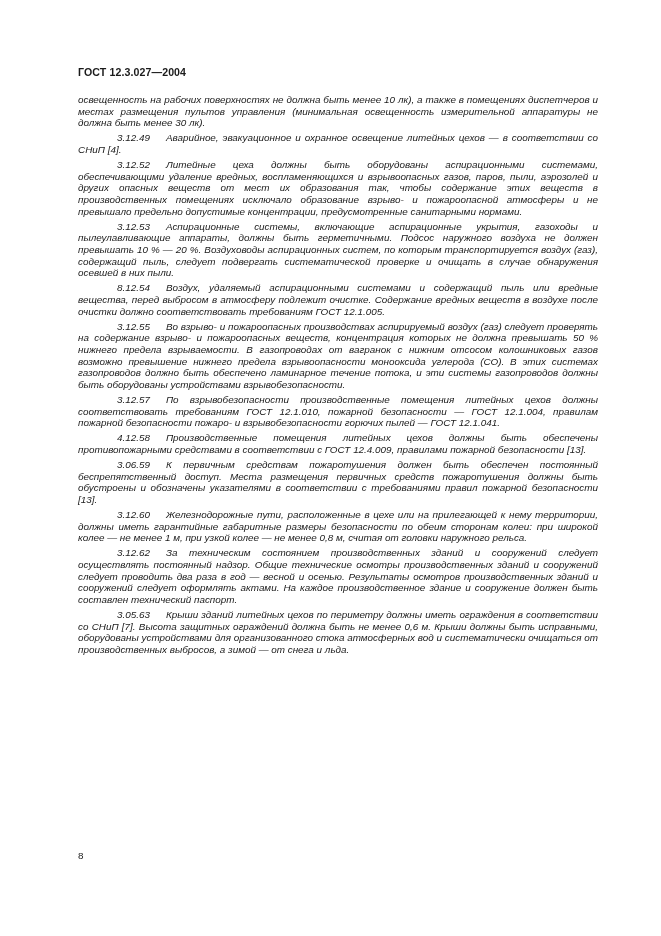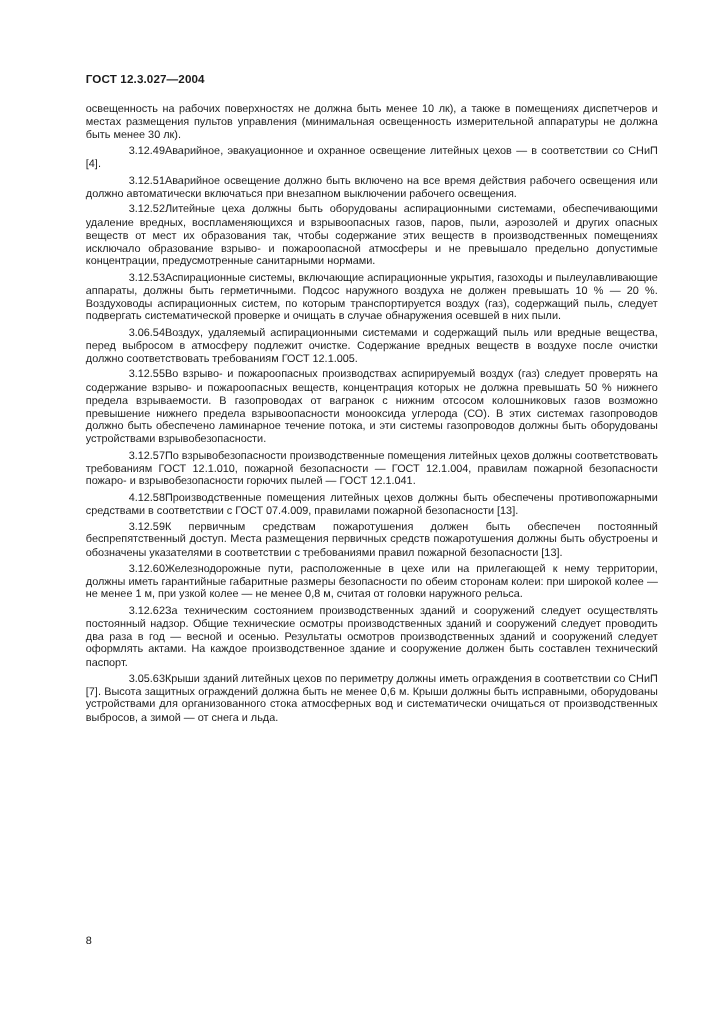--- a/index.html
+++ b/index.html
@@ -9,44 +9,43 @@
       font-family: "Liberation Sans", sans-serif; color: #1a1a1a;
     }
     .header {
       position: absolute; top: 66px; left: 0;
       font-weight: bold; font-size: 10.6px; letter-spacing: 0.1px;
     }
     .body {
       position: absolute; top: 94px; left: 0; width: 520px;
       font-size: 9.9px; line-height: 11.7px;
     }
-    .body p { margin: 0 0 3.2px 0; text-align: justify; }
+    .body p { margin: 0 0 3.2px 0; text-align: justify; font-style: italic; }
     .body p.cont { text-indent: 0; }
     .body p.clause { text-indent: 39px; }
-    .num { margin-right: 0; }
+    .num { margin-right: 16px; }
     .pagenum {
       position: absolute; top: 850px; left: 0; font-size: 9.9px;
     }
   </style>
 </head>
 <body>
 
 <div class="page">
   <div class="header">ГОСТ 12.3.027—2004</div>
 
   <div class="body">
     <p class="cont"><span>освещенность на рабочих поверхностях не должна быть менее 10 лк), а также в помещениях диспетчеров и местах размещения пультов управления (минимальная освещенность измерительной аппаратуры не должна быть менее 30 лк).</span></p>
     <p class="clause"><span class="num">3.12.49</span><span>Аварийное, эвакуационное и охранное освещение литейных цехов — в соответствии со СНиП [4].</span></p>
-    <p class="clause"><span class="num">3.12.51</span><span>Аварийное освещение должно быть включено на все время действия рабочего освещения или должно автоматически включаться при внезапном выключении рабочего освещения.</span></p>
     <p class="clause"><span class="num">3.12.52</span><span>Литейные цеха должны быть оборудованы аспирационными системами, обеспечивающими удаление вредных, воспламеняющихся и взрывоопасных газов, паров, пыли, аэрозолей и других опасных веществ от мест их образования так, чтобы содержание этих веществ в производственных помещениях исключало образование взрыво- и пожароопасной атмосферы и не превышало предельно допустимые концентрации, предусмотренные санитарными нормами.</span></p>
     <p class="clause"><span class="num">3.12.53</span><span>Аспирационные системы, включающие аспирационные укрытия, газоходы и пылеулавливающие аппараты, должны быть герметичными. Подсос наружного воздуха не должен превышать 10 % — 20 %. Воздуховоды аспирационных систем, по которым транспортируется воздух (газ), содержащий пыль, следует подвергать систематической проверке и очищать в случае обнаружения осевшей в них пыли.</span></p>
-    <p class="clause"><span class="num">3.06.54</span><span>Воздух, удаляемый аспирационными системами и содержащий пыль или вредные вещества, перед выбросом в атмосферу подлежит очистке. Содержание вредных веществ в воздухе после очистки должно соответствовать требованиям ГОСТ 12.1.005.</span></p>
+    <p class="clause"><span class="num">8.12.54</span><span>Воздух, удаляемый аспирационными системами и содержащий пыль или вредные вещества, перед выбросом в атмосферу подлежит очистке. Содержание вредных веществ в воздухе после очистки должно соответствовать требованиям ГОСТ 12.1.005.</span></p>
     <p class="clause"><span class="num">3.12.55</span><span>Во взрыво- и пожароопасных производствах аспирируемый воздух (газ) следует проверять на содержание взрыво- и пожароопасных веществ, концентрация которых не должна превышать 50 % нижнего предела взрываемости. В газопроводах от вагранок с нижним отсосом колошниковых газов возможно превышение нижнего предела взрывоопасности монооксида углерода (СО). В этих системах газопроводов должно быть обеспечено ламинарное течение потока, и эти системы газопроводов должны быть оборудованы устройствами взрывобезопасности.</span></p>
     <p class="clause"><span class="num">3.12.57</span><span>По взрывобезопасности производственные помещения литейных цехов должны соответствовать требованиям ГОСТ 12.1.010, пожарной безопасности — ГОСТ 12.1.004, правилам пожарной безопасности пожаро- и взрывобезопасности горючих пылей — ГОСТ 12.1.041.</span></p>
-    <p class="clause"><span class="num">4.12.58</span><span>Производственные помещения литейных цехов должны быть обеспечены противопожарными средствами в соответствии с ГОСТ 07.4.009, правилами пожарной безопасности [13].</span></p>
-    <p class="clause"><span class="num">3.12.59</span><span>К первичным средствам пожаротушения должен быть обеспечен постоянный беспрепятственный доступ. Места размещения первичных средств пожаротушения должны быть обустроены и обозначены указателями в соответствии с требованиями правил пожарной безопасности [13].</span></p>
+    <p class="clause"><span class="num">4.12.58</span><span>Производственные помещения литейных цехов должны быть обеспечены противопожарными средствами в соответствии с ГОСТ 12.4.009, правилами пожарной безопасности [13].</span></p>
+    <p class="clause"><span class="num">3.06.59</span><span>К первичным средствам пожаротушения должен быть обеспечен постоянный беспрепятственный доступ. Места размещения первичных средств пожаротушения должны быть обустроены и обозначены указателями в соответствии с требованиями правил пожарной безопасности [13].</span></p>
     <p class="clause"><span class="num">3.12.60</span><span>Железнодорожные пути, расположенные в цехе или на прилегающей к нему территории, должны иметь гарантийные габаритные размеры безопасности по обеим сторонам колеи: при широкой колее — не менее 1 м, при узкой колее — не менее 0,8 м, считая от головки наружного рельса.</span></p>
     <p class="clause"><span class="num">3.12.62</span><span>За техническим состоянием производственных зданий и сооружений следует осуществлять постоянный надзор. Общие технические осмотры производственных зданий и сооружений следует проводить два раза в год — весной и осенью. Результаты осмотров производственных зданий и сооружений следует оформлять актами. На каждое производственное здание и сооружение должен быть составлен технический паспорт.</span></p>
     <p class="clause"><span class="num">3.05.63</span><span>Крыши зданий литейных цехов по периметру должны иметь ограждения в соответствии со СНиП [7]. Высота защитных ограждений должна быть не менее 0,6 м. Крыши должны быть исправными, оборудованы устройствами для организованного стока атмосферных вод и систематически очищаться от производственных выбросов, а зимой — от снега и льда.</span></p>
   </div>
 
   <div class="pagenum">8</div>
 </div>
 
 </body></html>

